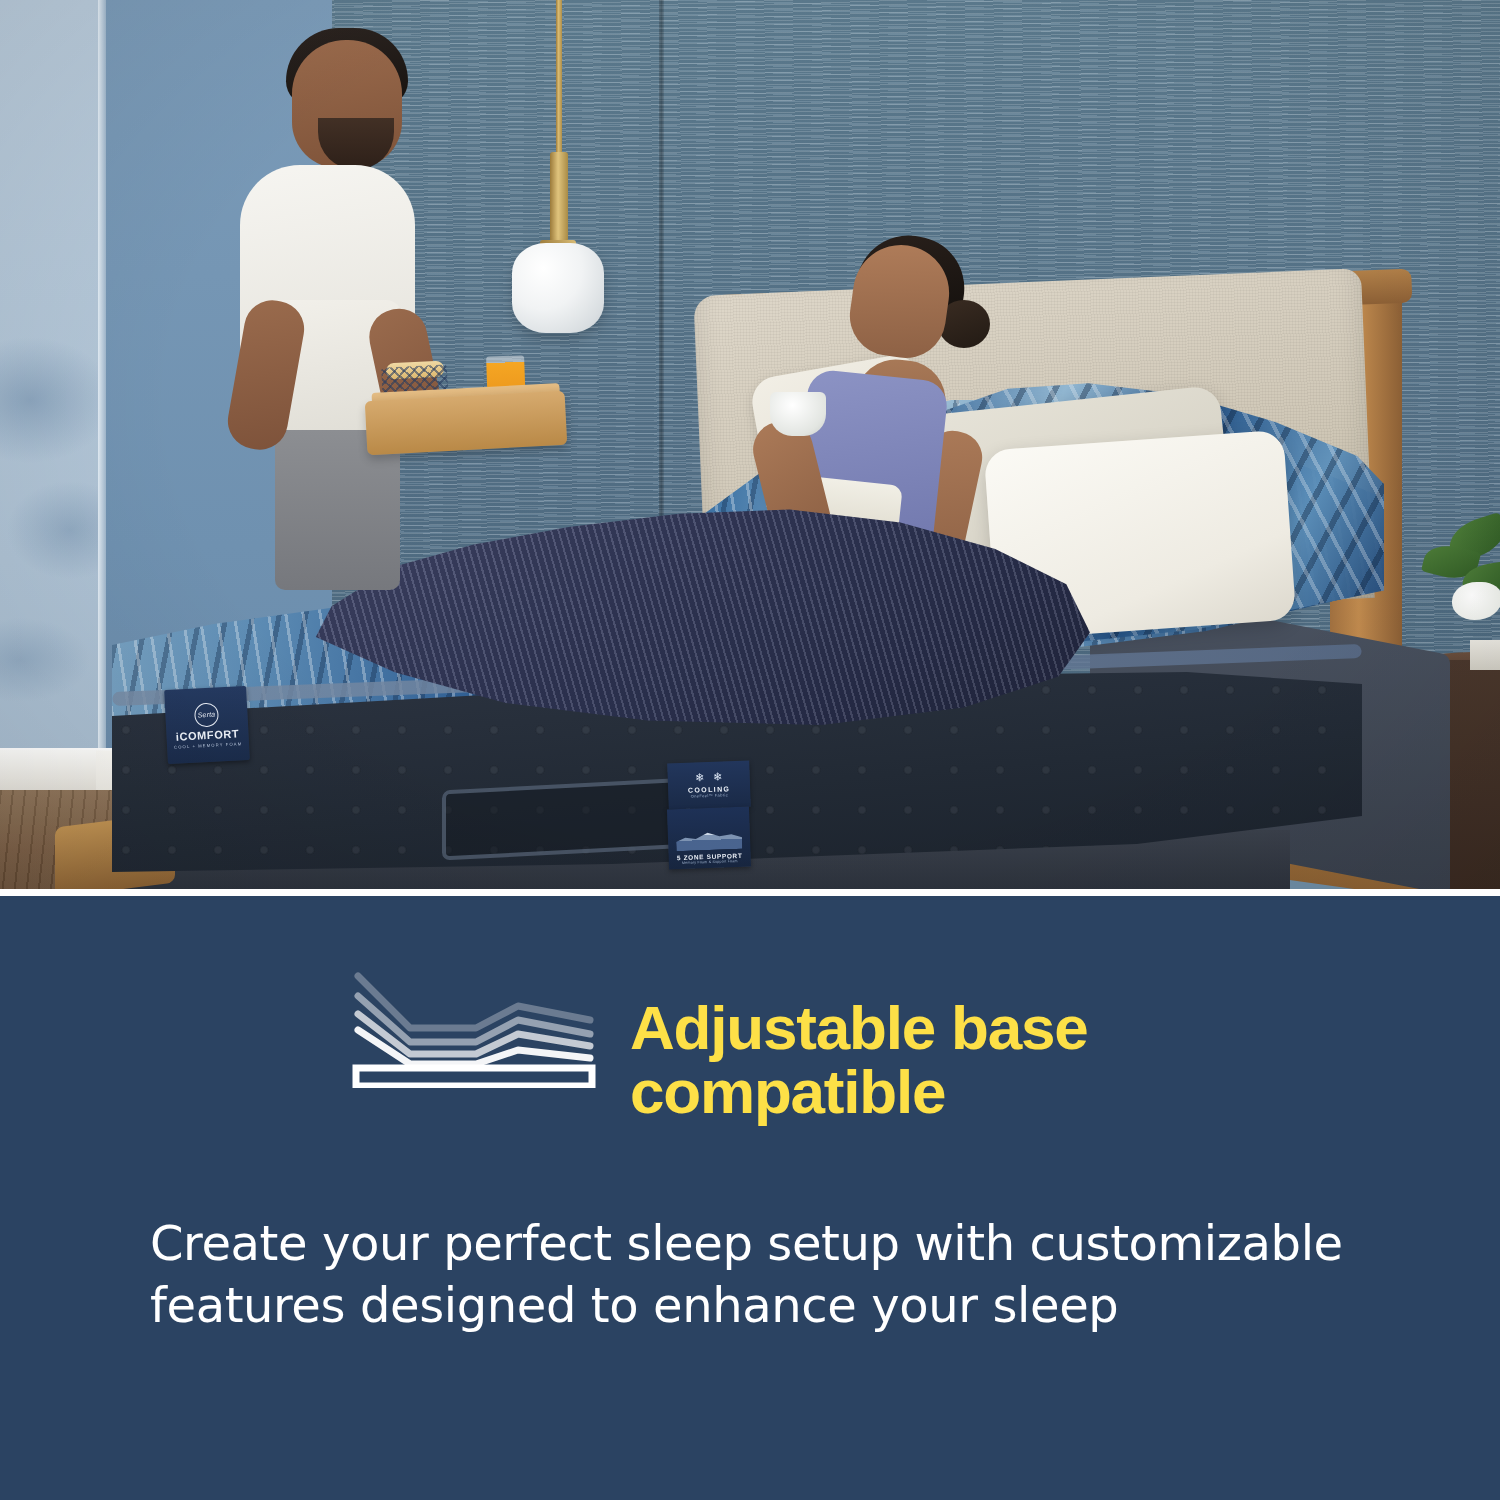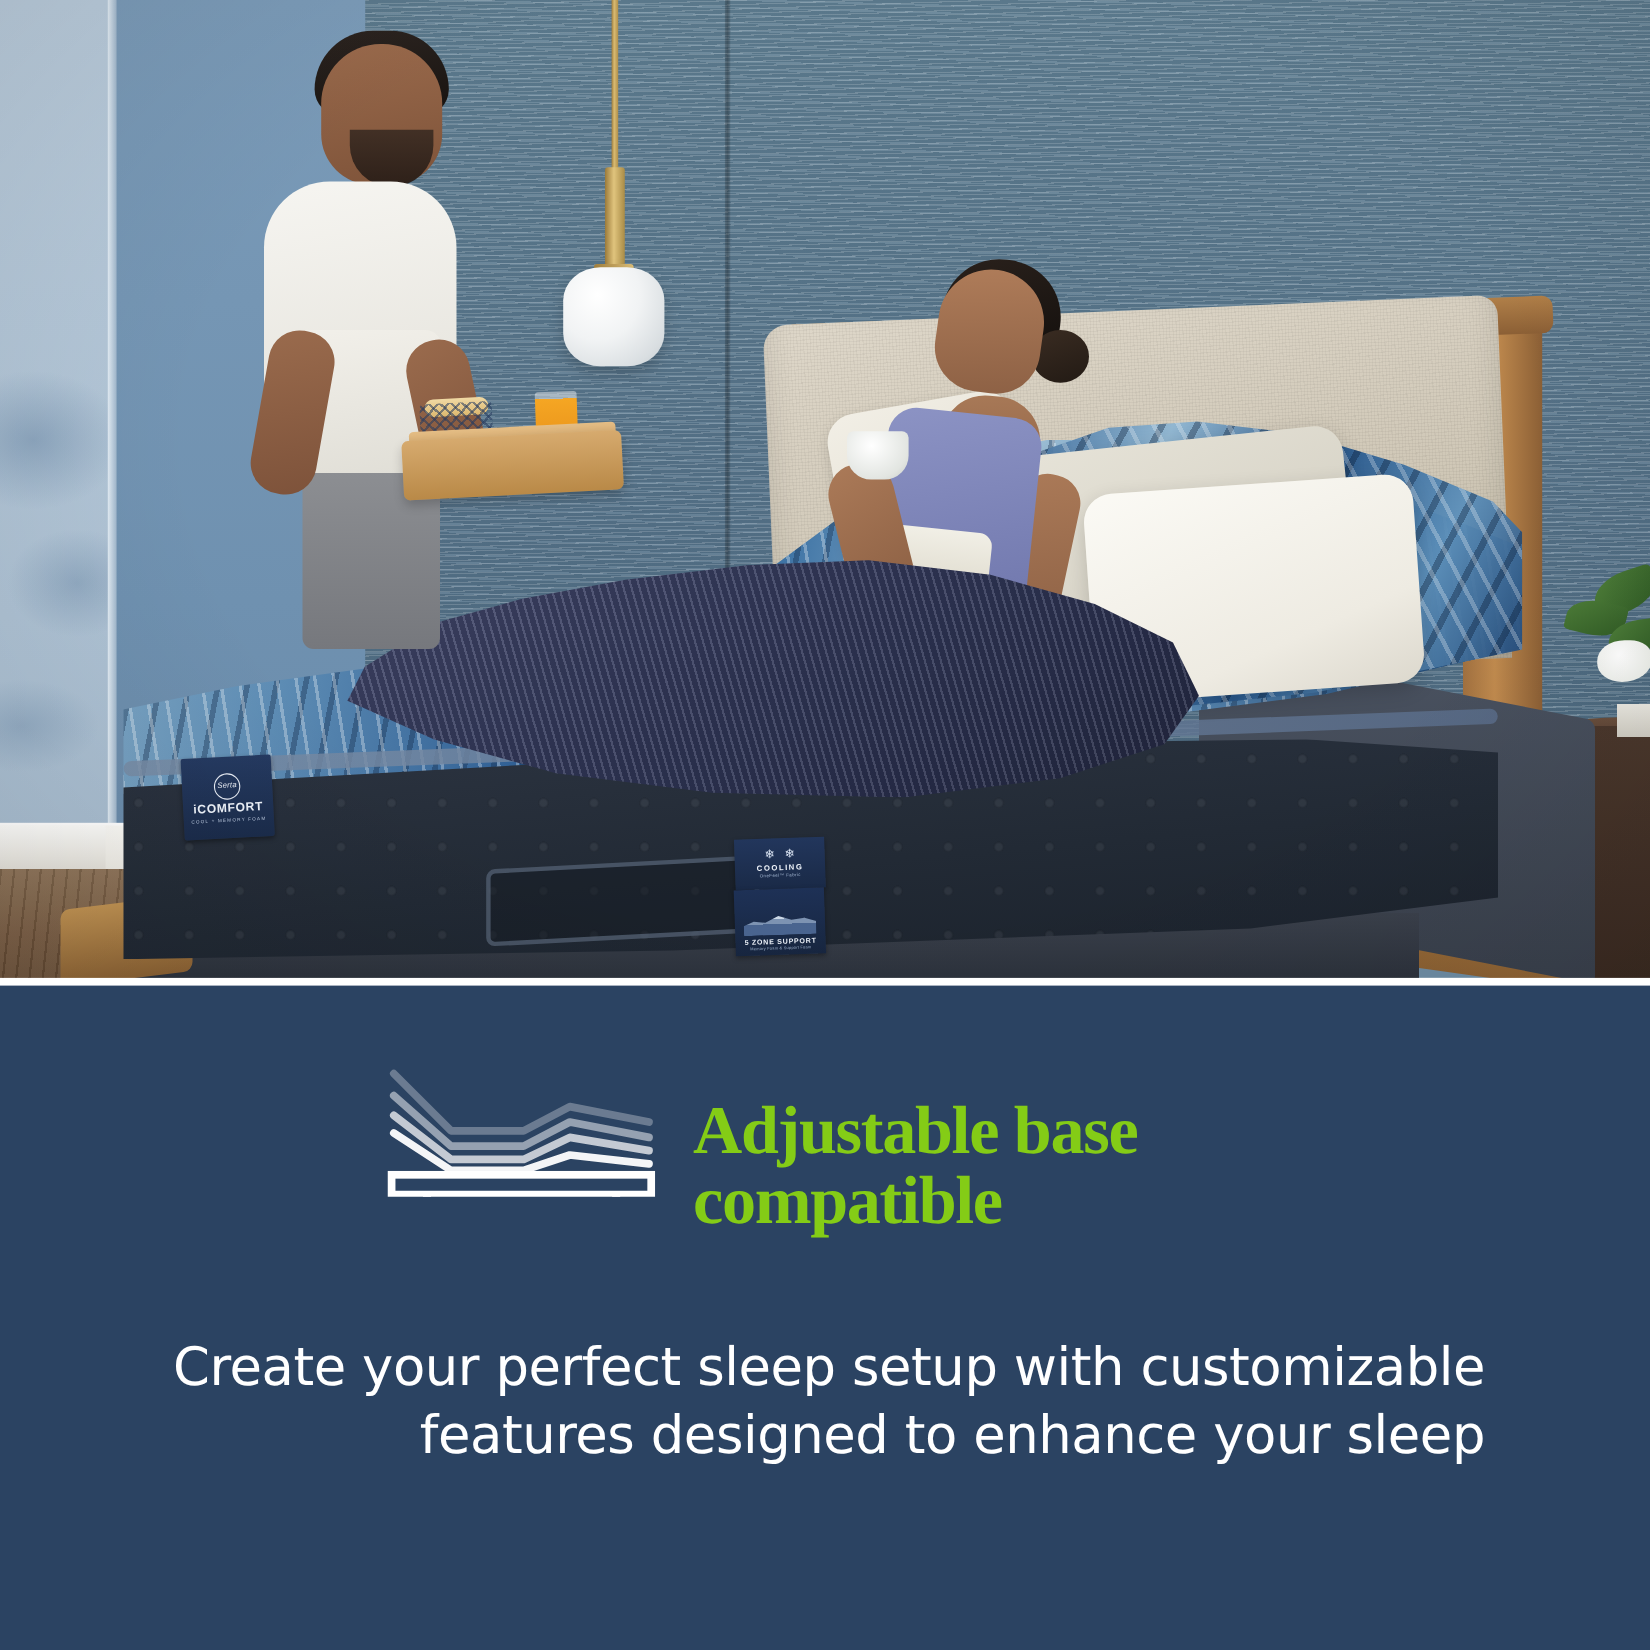--- a/index.html
+++ b/index.html
@@ -162,24 +162,24 @@
   .photo-grad{position:absolute;left:0;top:0;width:1500px;height:889px;pointer-events:none;
     background:radial-gradient(ellipse 1100px 760px at 52% 45%, rgba(0,0,0,0) 55%, rgba(0,0,0,.10) 100%);}
 
   
   .divider{position:absolute;left:0;top:889px;width:1500px;height:7px;background:#ffffff;}
   .panel{position:absolute;left:0;top:896px;width:1500px;height:604px;background:#2b4362;}
 
   .hero{position:absolute;left:0;top:0;width:1500px;height:200px;}
   .ab-icon{position:absolute;left:348px;top:72px;width:252px;height:120px;}
   .headline{position:absolute;left:630px;top:58px;width:760px;
-    color:#84cc16;font-family:Liberation Serif, serif;
+    color:#fde047;font-family:Liberation Sans, sans-serif;
     font-weight:bold;font-size:62px;line-height:1.04;letter-spacing:-1.2px;margin-top:42px;}
 
-  .subcopy{position:absolute;left:150px;top:268px;width:1200px;text-align:right;
+  .subcopy{position:absolute;left:150px;top:268px;width:1200px;text-align:left;
     color:#ffffff;font-family:"DejaVu Sans","Liberation Sans",sans-serif;
     font-weight:400;font-size:48px;line-height:1.30;letter-spacing:-0.4px;}
 
   .footnote{position:absolute;left:150px;top:492px;width:1200px;text-align:center;
     color:#ffffff;font-family:"DejaVu Sans","Liberation Sans",sans-serif;
     font-weight:bold;font-size:32px;letter-spacing:-0.2px;}
 </style>
 </head>
 <body>
 

